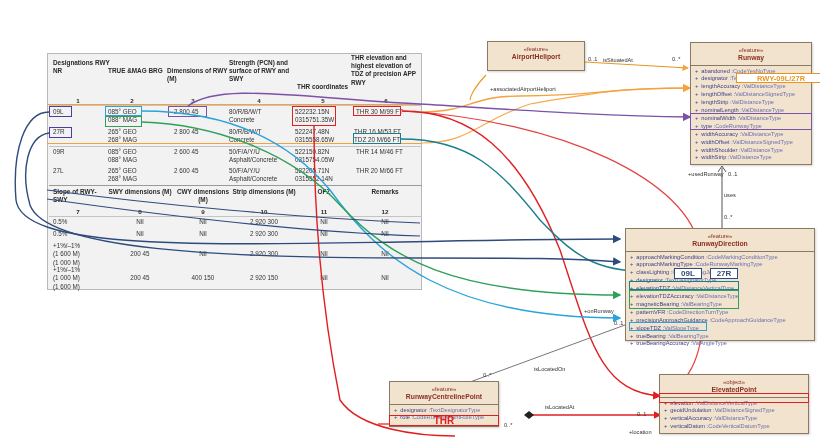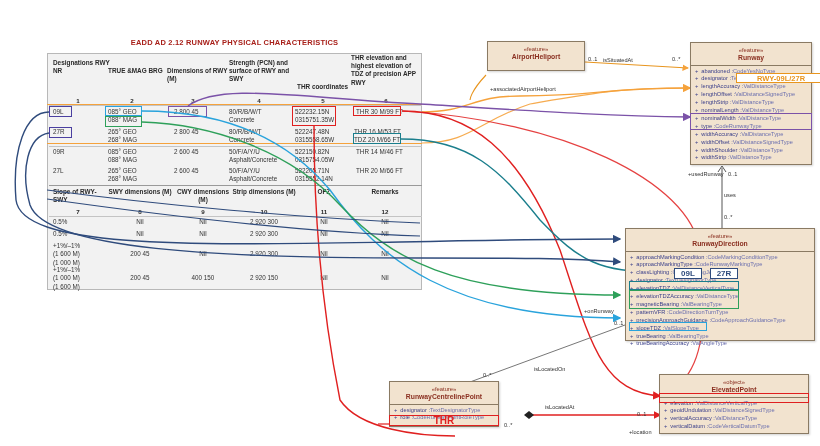--- a/index.html
+++ b/index.html
@@ -162,21 +162,20 @@
     left: 0; top: 0;
     width: 820px; height: 446px;
     pointer-events: none;
   }
 </style>
 </head>
 <body>
 
 <div id="root">
 
-  <div id="table-title">EADD AD 2.12  RUNWAY PHYSICAL CHARACTERISTICS</div>
 
   <div id="aip-table">
 
     <div class="hdr-cell" style="left:5px; top:5px;  width:60px;">Designations
 RWY
 NR</div>
     <div class="hdr-cell" style="left:60px; top:13px; width:58px;">TRUE &amp;MAG
 BRG</div>
     <div class="hdr-cell" style="left:119px; top:13px; width:62px;">Dimensions of
 RWY (M)</div>

